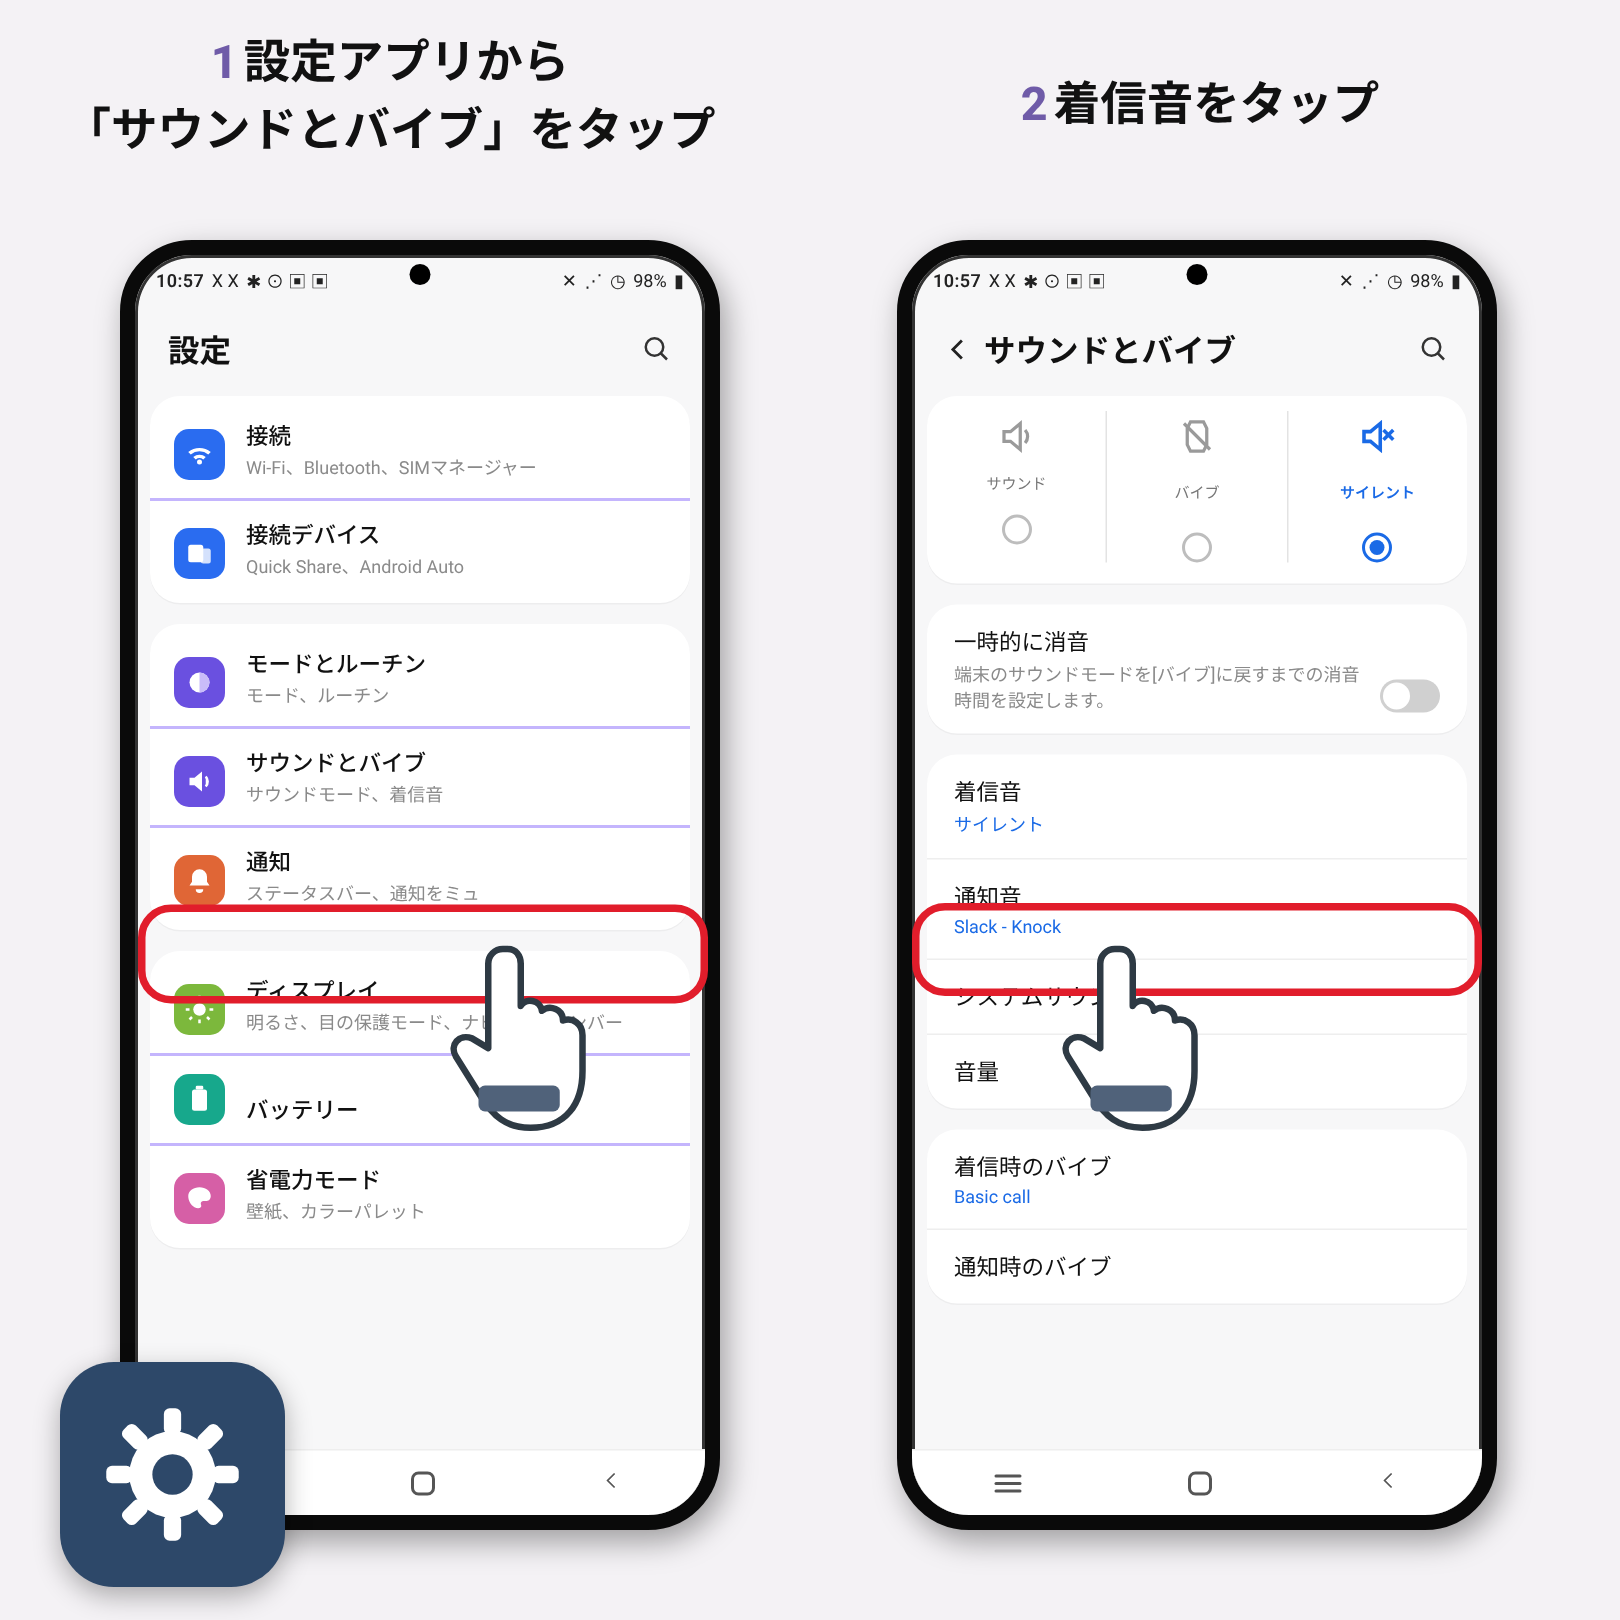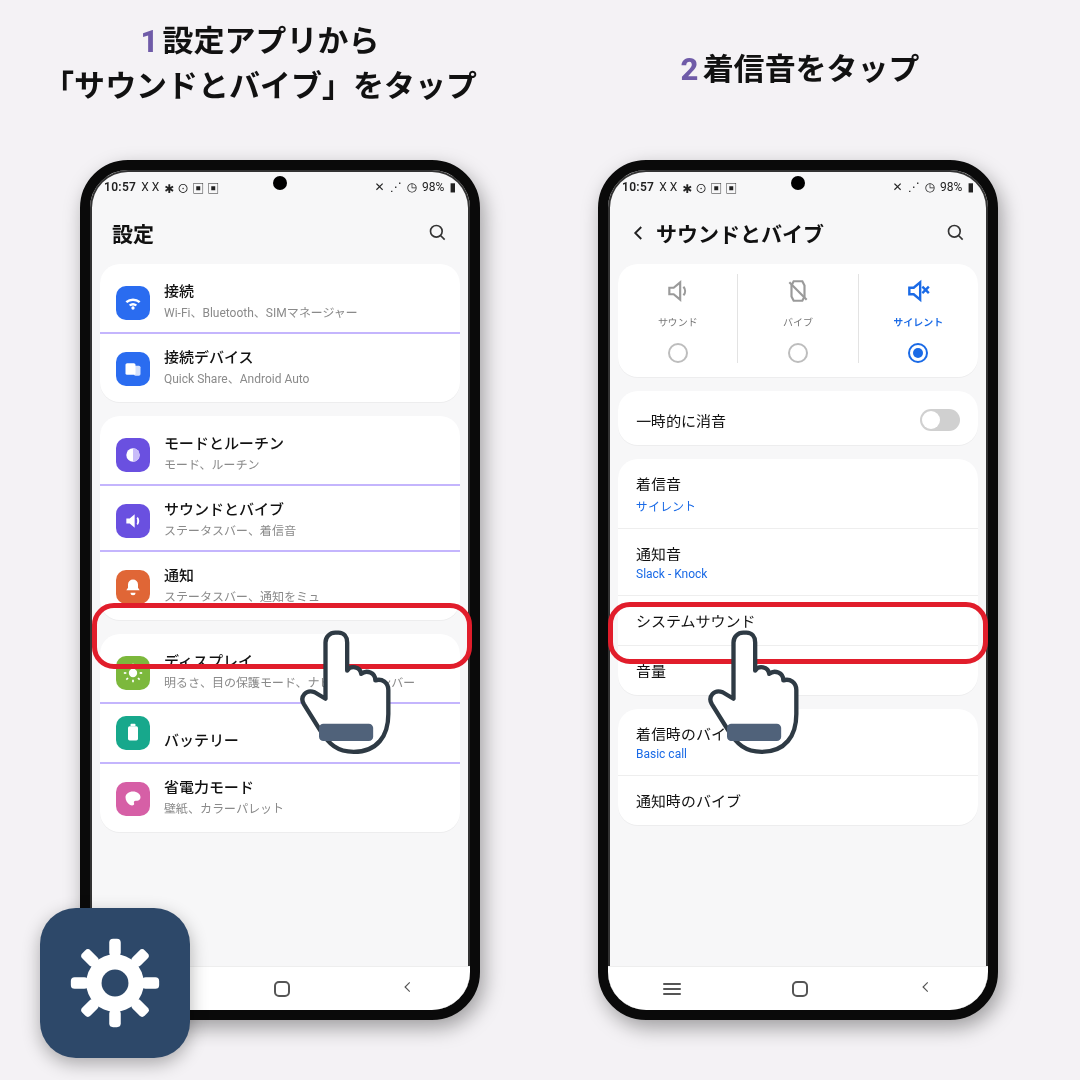--- a/index.html
+++ b/index.html
@@ -112,21 +112,21 @@
   .mode-tabs {
     background: #fff; border-radius: 20px; margin: 0 10px 14px; padding: 10px 0 14px;
     box-shadow: 0 1px 0 rgba(0,0,0,.04);
   }
   .mode-tabs .mrow { display: flex; }
   .mode-tabs .mcell {
     flex: 1; display: flex; flex-direction: column; align-items: center; gap: 6px;
     position: relative;
     padding-top: 4px;
   }
-  .mode-tabs .mcell + .mcell { border-left: 1px solid #e3e3e3; }
+  .mode-tabs .mcell + .mcell { border-left: 1px solid #e3e3e3; gap: 12px; }
   .mode-tabs svg { width: 26px; height: 26px; }
   .mode-tabs .mlabel { font-size: 10px; color: #777; }
   .mode-tabs .mcell.sel .mlabel { color: #1a6ae6; font-weight: 600; }
   .mode-tabs .mcell.sel svg { stroke: #1a6ae6; }
   .radio {
     width: 20px; height: 20px; border-radius: 50%;
     border: 2px solid #bdbdbd; margin-top: 8px;
   }
   .radio.sel { border-color: #1a6ae6; display: flex; align-items: center; justify-content: center; }
   .radio.sel::after { content:""; width: 10px; height: 10px; border-radius: 50%; background: #1a6ae6; }
@@ -254,21 +254,21 @@
         </div>
         <div class="row">
           <div class="icon-badge" style="background:#6a50e0">
             <svg viewBox="0 0 24 24">
               <path fill="#fff" d="M4 9v6h4l6 5V4L8 9H4z"></path>
               <path fill="#fff" d="M17 8a6 6 0 010 8" stroke="#fff" stroke-width="2"></path>
             </svg>
           </div>
           <div class="texts">
             <div class="t1">サウンドとバイブ</div>
-            <div class="t2">ステータスバー、着信音</div>
+            <div class="t2">サウンドモード、着信音</div>
           </div>
         </div>
         <div class="row">
           <div class="icon-badge" style="background:#e06636">
             <svg viewBox="0 0 24 24">
               <path fill="#fff" d="M12 3a6 6 0 00-6 6v4l-2 3h16l-2-3V9a6 6 0 00-6-6zm0 19a3 3 0 003-3H9a3 3 0 003 3z"></path>
             </svg>
           </div>
           <div class="texts">
             <div class="t1">通知</div>
@@ -402,20 +402,21 @@
           <span class="mlabel">サイレント</span>
           <span class="radio sel"></span>
         </div>
       </div>
   </div>
 
   <div class="flat-list">
     <div class="frow mute-row">
       <div style="flex:1; padding-right:10px;">
         <div class="ft1">一時的に消音</div>
+        <div class="ft2 gray" style="white-space:normal;">端末のサウンドモードを[バイブ]に戻すまでの消音時間を設定します。</div>
       </div>
       <div class="toggle"></div>
     </div>
   </div>
 
   <div class="flat-list" id="sound-items">
       <div class="frow">
         <div class="ft1">着信音</div>
         <div class="ft2">サイレント</div>
       </div>

